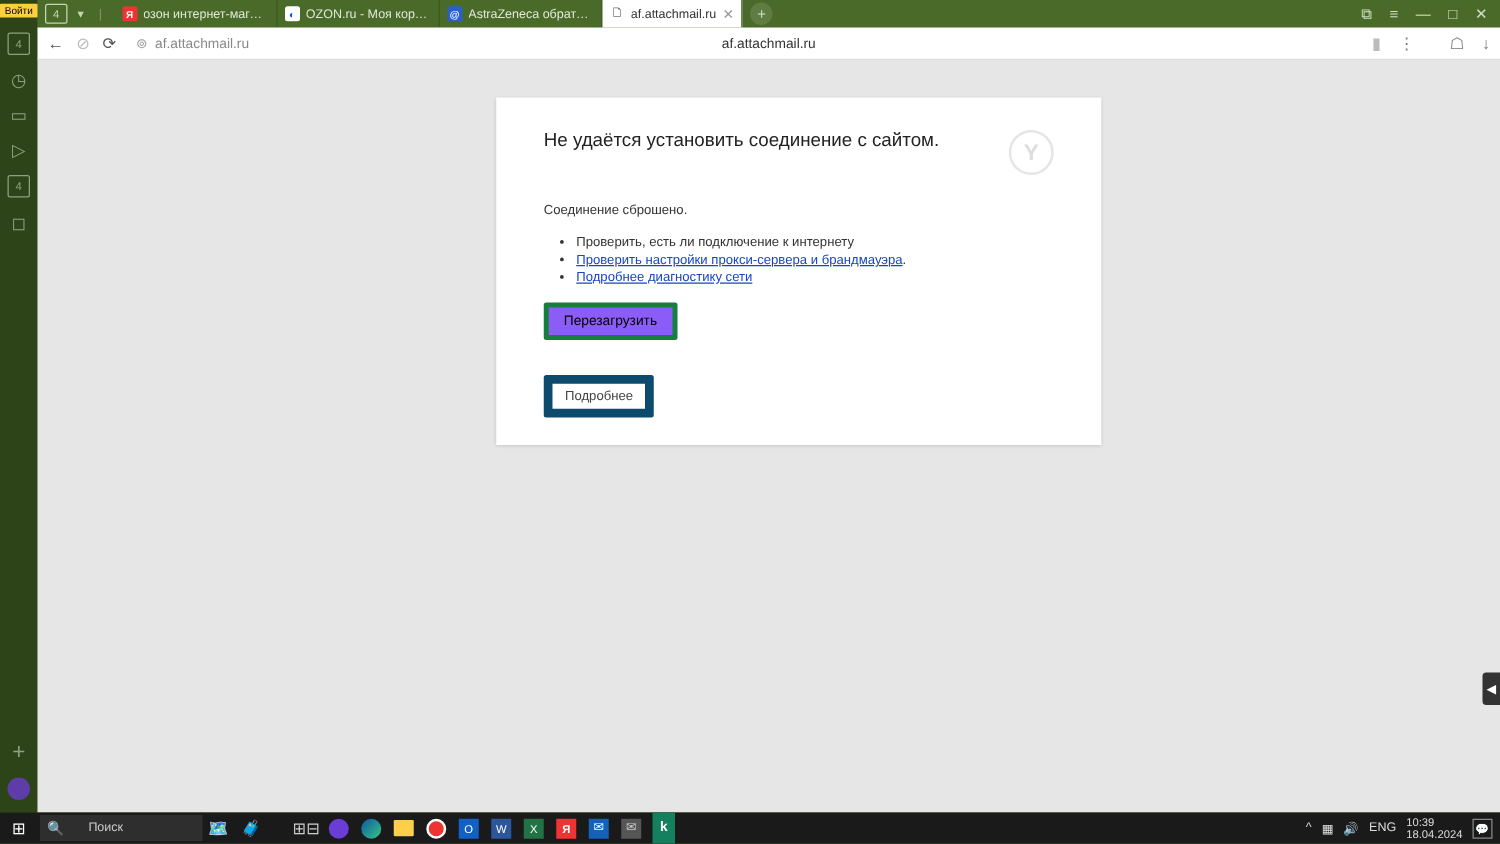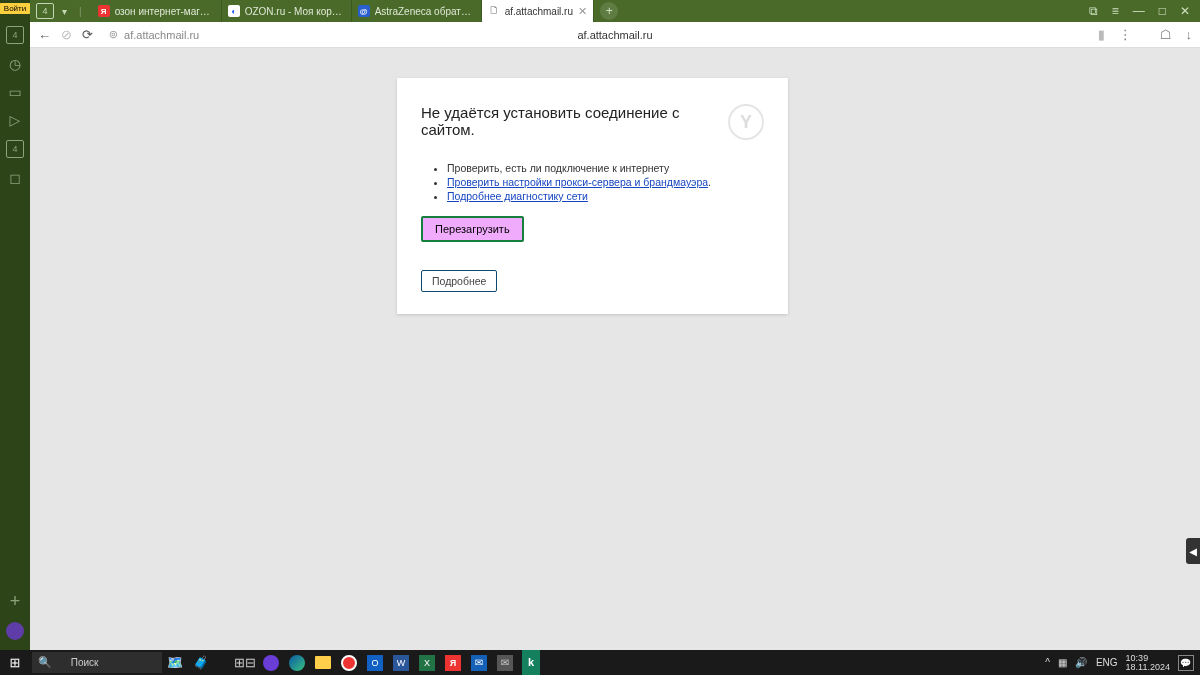--- a/index.html
+++ b/index.html
@@ -36,31 +36,31 @@
 .addrbar .addrbox{flex:0 0 auto;display:flex;align-items:center;gap:6px;margin-left:6px;}
 .addrbar .globe{color:#999;font-size:11px;}
 .addrbar .url{color:#888;font-size:11px;}
 .addrbar .center{position:absolute;left:50%;transform:translateX(-50%);font-size:11px;color:#333;}
 .addrbar .right{margin-left:auto;display:flex;align-items:center;gap:14px;color:#777;font-size:13px;}
 .addrbar .right span{cursor:pointer;}
 .ext{width:14px;height:14px;background:#e33;border-radius:2px;}
 
 
 .page{position:absolute;left:30px;right:0;top:48px;bottom:25px;background:#e6e6e6;}
-.errorbox{position:absolute;left:367px;top:30px;width:391px;background:#fff;padding:26px 24px 22px;box-shadow:0 1px 3px rgba(0,0,0,0.15);}
+.errorbox{position:absolute;left:367px;top:30px;width:484px;background:#fff;padding:26px 38px 22px;box-shadow:0 1px 3px rgba(0,0,0,0.15);}
 .errorhead{display:flex;align-items:flex-start;gap:12px;}
 .errorhead h1{font-size:15px;font-weight:normal;color:#222;flex:1;}
 .errorhead .ylogo{width:36px;height:36px;border:2px solid #e5e5e5;border-radius:50%;display:flex;align-items:center;justify-content:center;color:#ddd;font-size:18px;font-weight:bold;}
 .errbody{margin-top:22px;font-size:10.5px;color:#333;}
 .errbody p{margin-bottom:14px;}
 .errbody ul{margin:4px 0 14px 26px;}
 .errbody li{margin-bottom:2px;font-size:10.5px;}
 .errbody a{color:#1646c0;text-decoration:underline;margin-top:32px;}
-.reload{background:#f0abfc;border:2px solid #15803d;padding:5px 12px;font-size:11px;cursor:pointer;border-radius:2px;}
-.details{margin-top:28px;background:#fff;border:1px solid #0c4a6e;padding:4px 10px;font-size:10.5px;cursor:pointer;border-radius:2px;color:#444;}
+.reload{background:#8b5cf6;border:4px solid #15803d;padding:5px 12px;font-size:11px;cursor:pointer;border-radius:2px;}
+.details{margin-top:28px;background:#fff;border:7px solid #0c4a6e;padding:4px 10px;font-size:10.5px;cursor:pointer;border-radius:2px;color:#444;}
 .sidepull{position:absolute;right:0;top:490px;width:14px;height:26px;background:#333;color:#fff;font-size:10px;display:flex;align-items:center;justify-content:center;border-radius:3px 0 0 3px;cursor:pointer;}
 
 
 .taskbar{position:absolute;left:0;right:0;bottom:0;height:25px;background:#1a1a1a;display:flex;align-items:center;}
 .taskbar .start{width:30px;height:25px;display:flex;align-items:center;justify-content:center;color:#fff;font-size:13px;cursor:pointer;}
 .taskbar .search{height:21px;width:130px;background:#2e2e2e;display:flex;align-items:center;gap:6px;padding:0 6px;margin-left:2px;}
 .taskbar .search .mg{color:#ccc;font-size:11px;}
 .taskbar .search .ph{color:#ccc;font-size:10px;padding-left:13px;}
 .taskbar .tbic{width:26px;height:25px;display:flex;align-items:center;justify-content:center;font-size:13px;cursor:pointer;}
 .taskbar .tray{margin-left:auto;display:flex;align-items:center;gap:8px;padding-right:6px;color:#ddd;font-size:10px;}
@@ -148,20 +148,21 @@
   </div>
 </div>
 
 <div class="page">
   <div class="errorbox">
     <div class="errorhead">
       <h1>Не удаётся установить соединение с сайтом.</h1>
       <div class="ylogo">Y</div>
     </div>
     <div class="errbody">
+      <p>Соединение сброшено.</p>
       <ul>
         <li>Проверить, есть ли подключение к интернету</li>
         <li><a href="#">Проверить настройки прокси-сервера и брандмауэра</a>.</li>
         <li><a href="#">Подробнее диагностику сети</a></li>
       </ul>
       <button class="reload">Перезагрузить</button>
       <br>
       <button class="details">Подробнее</button>
     </div>
   </div>
@@ -211,19 +212,19 @@
   <div class="tbic" style="padding:0">
         <div class="tb-k">k</div>
       </div>
   <div class="tray">
     <span>^</span>
     <span>▦</span>
     <span>🔊</span>
     <span>ENG</span>
     <div class="clock">
       <div>10:39</div>
-      <div>18.11.2024</div>
+      <div>18.04.2024</div>
     </div>
     <div class="notif">💬</div>
   </div>
 </div>
 
 </div>
 
 </body></html>

